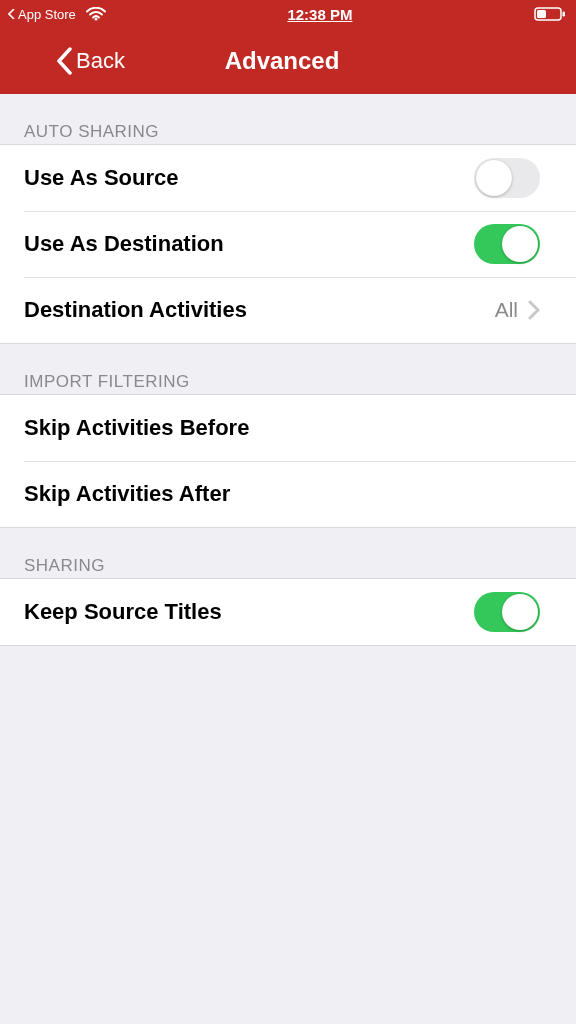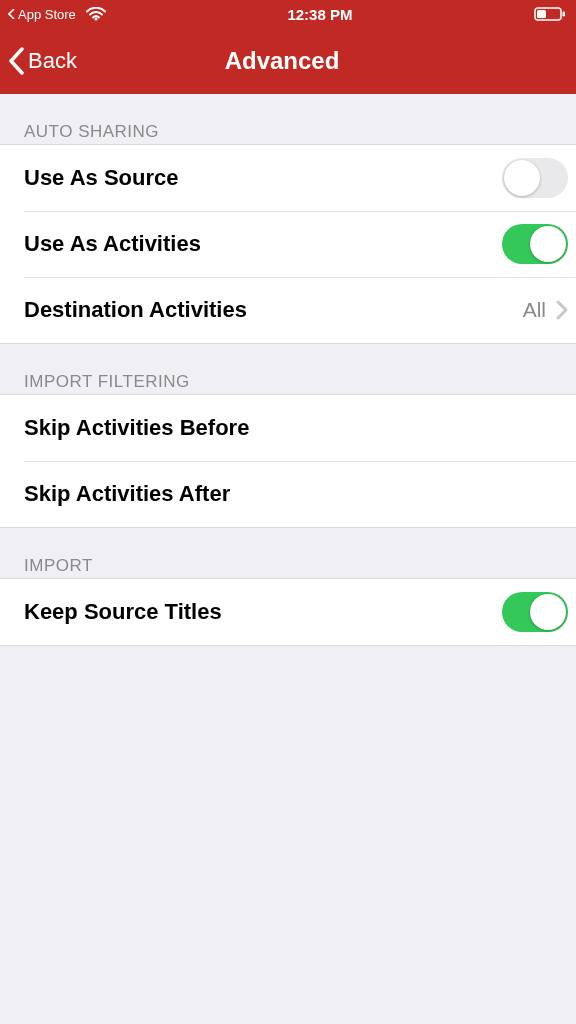--- a/index.html
+++ b/index.html
@@ -19,36 +19,37 @@
   align-items: center;
   justify-content: space-between;
   height: 28px;
   padding: 0 10px 0 8px;
   font-size: 14px;
   font-weight: 500;
 }
 .status-left { display: flex; align-items: center; gap: 6px; }
 .status-app { display: flex; align-items: center; gap: 2px; font-size: 13px; justify-content: flex-end; }
 .wifi-icon { margin-left: 4px; display:inline-flex; }
-.status-time { font-size: 15px; font-weight: 600; }
+.status-time { font-size: 15px; font-weight: 600; text-decoration: underline; }
 .status-right { display:flex; align-items:center; }
 .battery { display:inline-flex; align-items:center; }
 .nav-bar {
   display: flex;
   align-items: center;
   height: 66px;
   position: relative;
 }
 .back-btn {
   display: flex;
   align-items: center;
   gap: 2px;
   padding-left: 8px;
   font-size: 22px;
   color: #fff;
+  margin-left: 48px;
 }
 .nav-title {
   position: absolute;
   left: 0; right: 12px;
   text-align: center;
   font-size: 24px;
   font-weight: 700;
   pointer-events: none;
 }
 .section-header {
@@ -60,21 +61,21 @@
 .group {
   background: #fff;
   border-top: 1px solid #D9D9DC;
   border-bottom: 1px solid #D9D9DC;
 }
 .row {
   display: flex;
   align-items: center;
   justify-content: space-between;
   min-height: 66px;
-  padding: 0 8px 0 24px;
+  padding: 0 36px 0 24px;
   position: relative;
 }
 .row + .row::before {
   content: "";
   position: absolute;
   left: 24px; right: 0; top: 0;
   height: 1px;
   background: #E2E2E4;
 }
 .row-label {
@@ -159,21 +160,21 @@
 
 <div class="section-header">AUTO SHARING</div>
 <div class="group">
   <div class="row">
     <div class="row-label">Use As Source</div>
     <div class="toggle">
         <div class="knob"></div>
       </div>
   </div>
   <div class="row">
-    <div class="row-label">Use As Activities</div>
+    <div class="row-label">Use As Destination</div>
     <div class="toggle on">
         <div class="knob"></div>
       </div>
   </div>
   <div class="row">
     <div class="row-label">Destination Activities</div>
     <div class="row-right">
       <span class="row-value">All</span>
       <span class="chevron">
         <svg width="12" height="20" viewBox="0 0 12 20">
@@ -187,21 +188,21 @@
 <div class="section-header">IMPORT FILTERING</div>
 <div class="group">
   <div class="row">
     <div class="row-label">Skip Activities Before</div>
   </div>
   <div class="row">
     <div class="row-label">Skip Activities After</div>
   </div>
 </div>
 
-<div class="section-header">IMPORT</div>
+<div class="section-header">SHARING</div>
 <div class="group">
   <div class="row">
     <div class="row-label">Keep Source Titles</div>
     <div class="toggle on">
         <div class="knob"></div>
       </div>
   </div>
 </div>
 
 </body></html>

